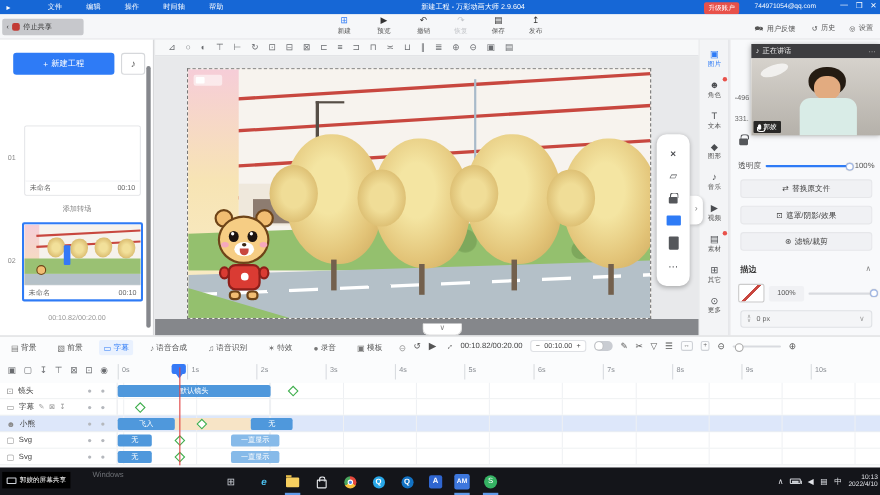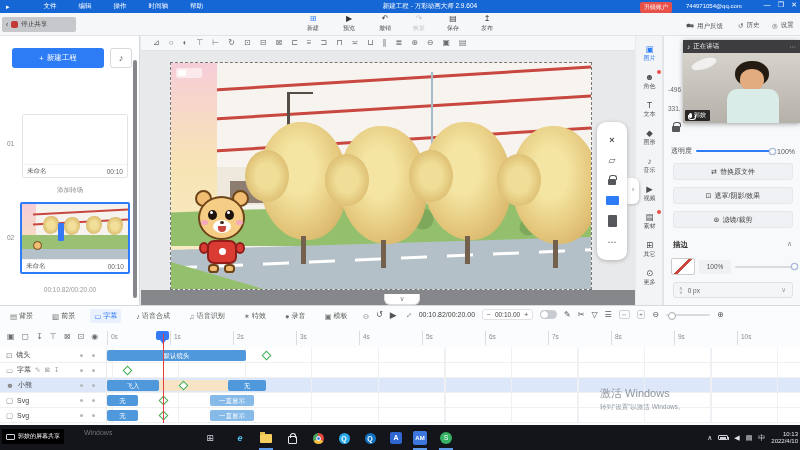--- a/index.html
+++ b/index.html
@@ -596,24 +596,20 @@
           <span class="dia" style="left:53px"></span>
           <div class="bar lt" style="left:103px;width:44px">一直显示</div>
         </div>
       </div>
     </div>
 
     <div class="playhandle"></div>
     <div class="playline"></div>
   </div>
 
-  <div class="wm">
-    <div class="l1">激活 Windows</div>
-    <div class="l2">转到“设置”以激活 Windows。</div>
-  </div>
   <div class="wm2">Windows</div>
 
   <div class="taskbar">
     <div class="sharepill">
       <span class="moni"></span>
       <span>郭姣的屏幕共享</span>
     </div>
     <div class="tbi" style="left:202px;color:#cfd3da">⊞</div>
     <div class="tbi" style="left:232px;color:#4cc2f1;font-weight:bold;font-style:italic">e</div>
     <div class="tbi active" style="left:258px">

